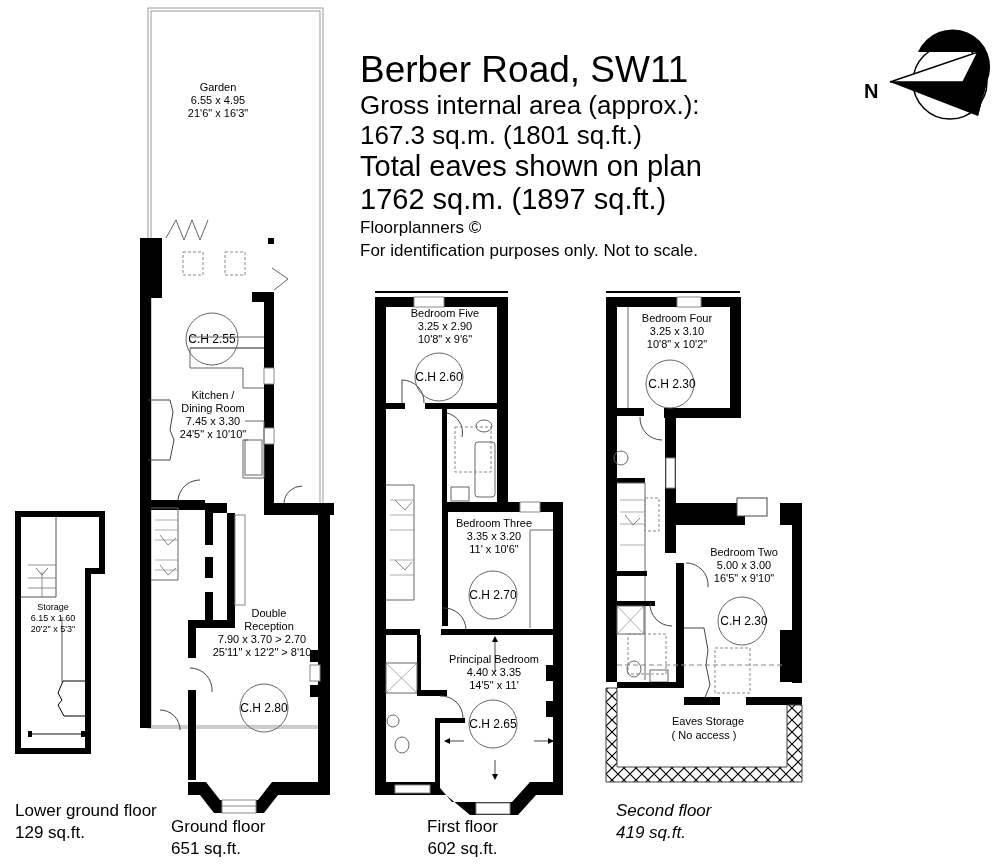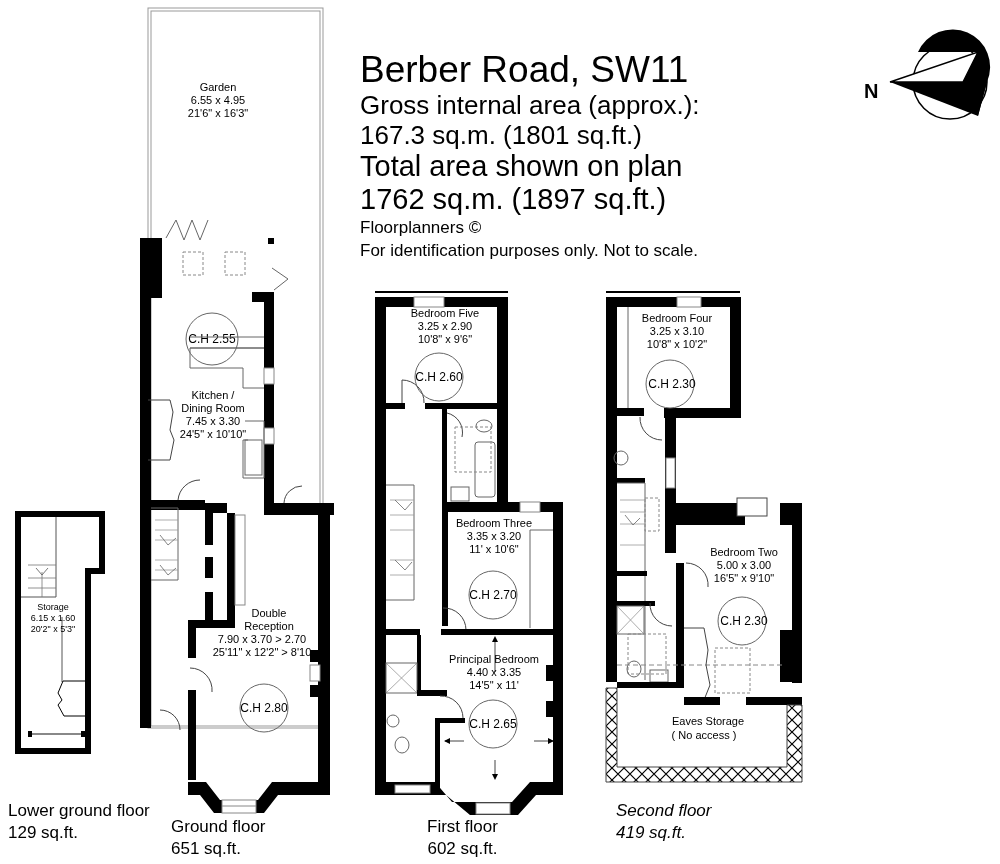--- a/index.html
+++ b/index.html
@@ -16,21 +16,21 @@
     .floor-label { position: absolute; font-size: 17px; line-height: 22px; white-space: nowrap; }
     .compass-n { font-family: "Liberation Sans", sans-serif; font-weight: bold; font-size: 20px; }
   </style>
 </head>
 <body>
 
 <div class="header">
   <div class="h-title">Berber Road, SW11</div>
   <div class="h-line-lg">Gross internal area (approx.):</div>
   <div class="h-line-lg">167.3 sq.m. (1801 sq.ft.)</div>
-  <div class="h-total">Total area shown on plan</div>
+  <div class="h-total">Total eaves shown on plan</div>
   <div class="h-total">1762 sq.m. (1897 sq.ft.)</div>
   <div class="h-note">Floorplanners ©</div>
   <div class="h-note">For identification purposes only. Not to scale.</div>
 </div>
 
 <svg class="plan" width="1000" height="864" viewBox="0 0 1000 864">
   <defs>
     <pattern id="xhatch" width="12" height="12" patternUnits="userSpaceOnUse">
       <path d="M0 0 L12 12 M12 0 L0 12" stroke="#000" stroke-width="1.2"></path>
     </pattern>
@@ -269,21 +269,21 @@
     <text x="744" y="556" class="room-label">Bedroom Two</text>
     <text x="744" y="569" class="room-label">5.00 x 3.00</text>
     <text x="744" y="582" class="room-label">16'5" x 9'10"</text>
 
     <path d="M606 688 L617 688 L617 767 L787 767 L787 705 L802 705 L802 782 L606 782 Z" fill="url(#xhatch)" stroke="#444" stroke-width="1"></path>
     <text x="708" y="725" class="room-label">Eaves Storage</text>
     <text x="704" y="739" class="room-label">( No access )</text>
   </g>
 </svg>
 
-<div class="floor-label" style="left:8px; top:800px;">
+<div class="floor-label" style="left:15px; top:800px;">
   <div>Lower ground floor</div>
   <div>129 sq.ft.</div>
 </div>
 <div class="floor-label" style="left:171px; top:816px;">
   <div>Ground floor</div>
   <div>651 sq.ft.</div>
 </div>
 <div class="floor-label" style="left:427px; top:816px;text-align:center;">
   <div>First floor</div>
   <div>602 sq.ft.</div>

